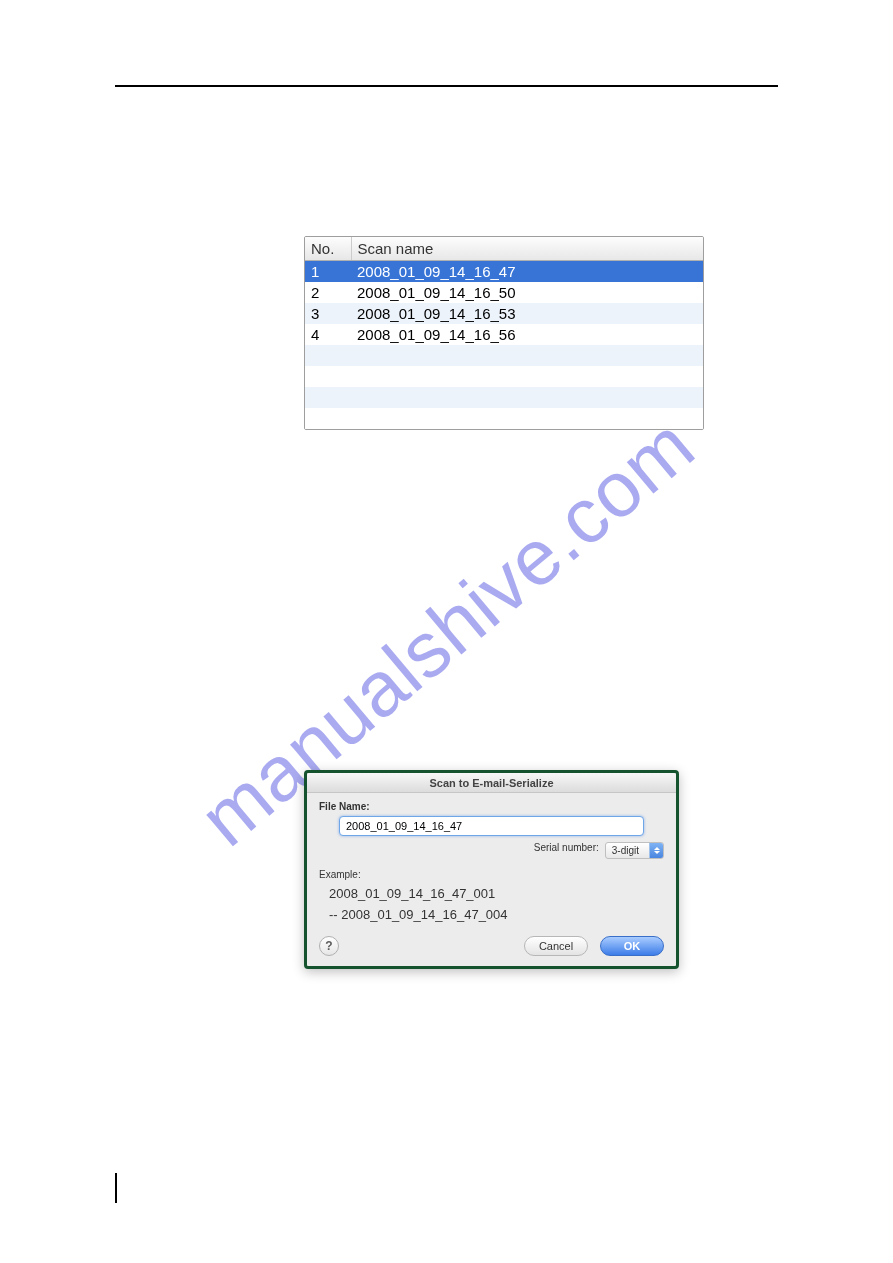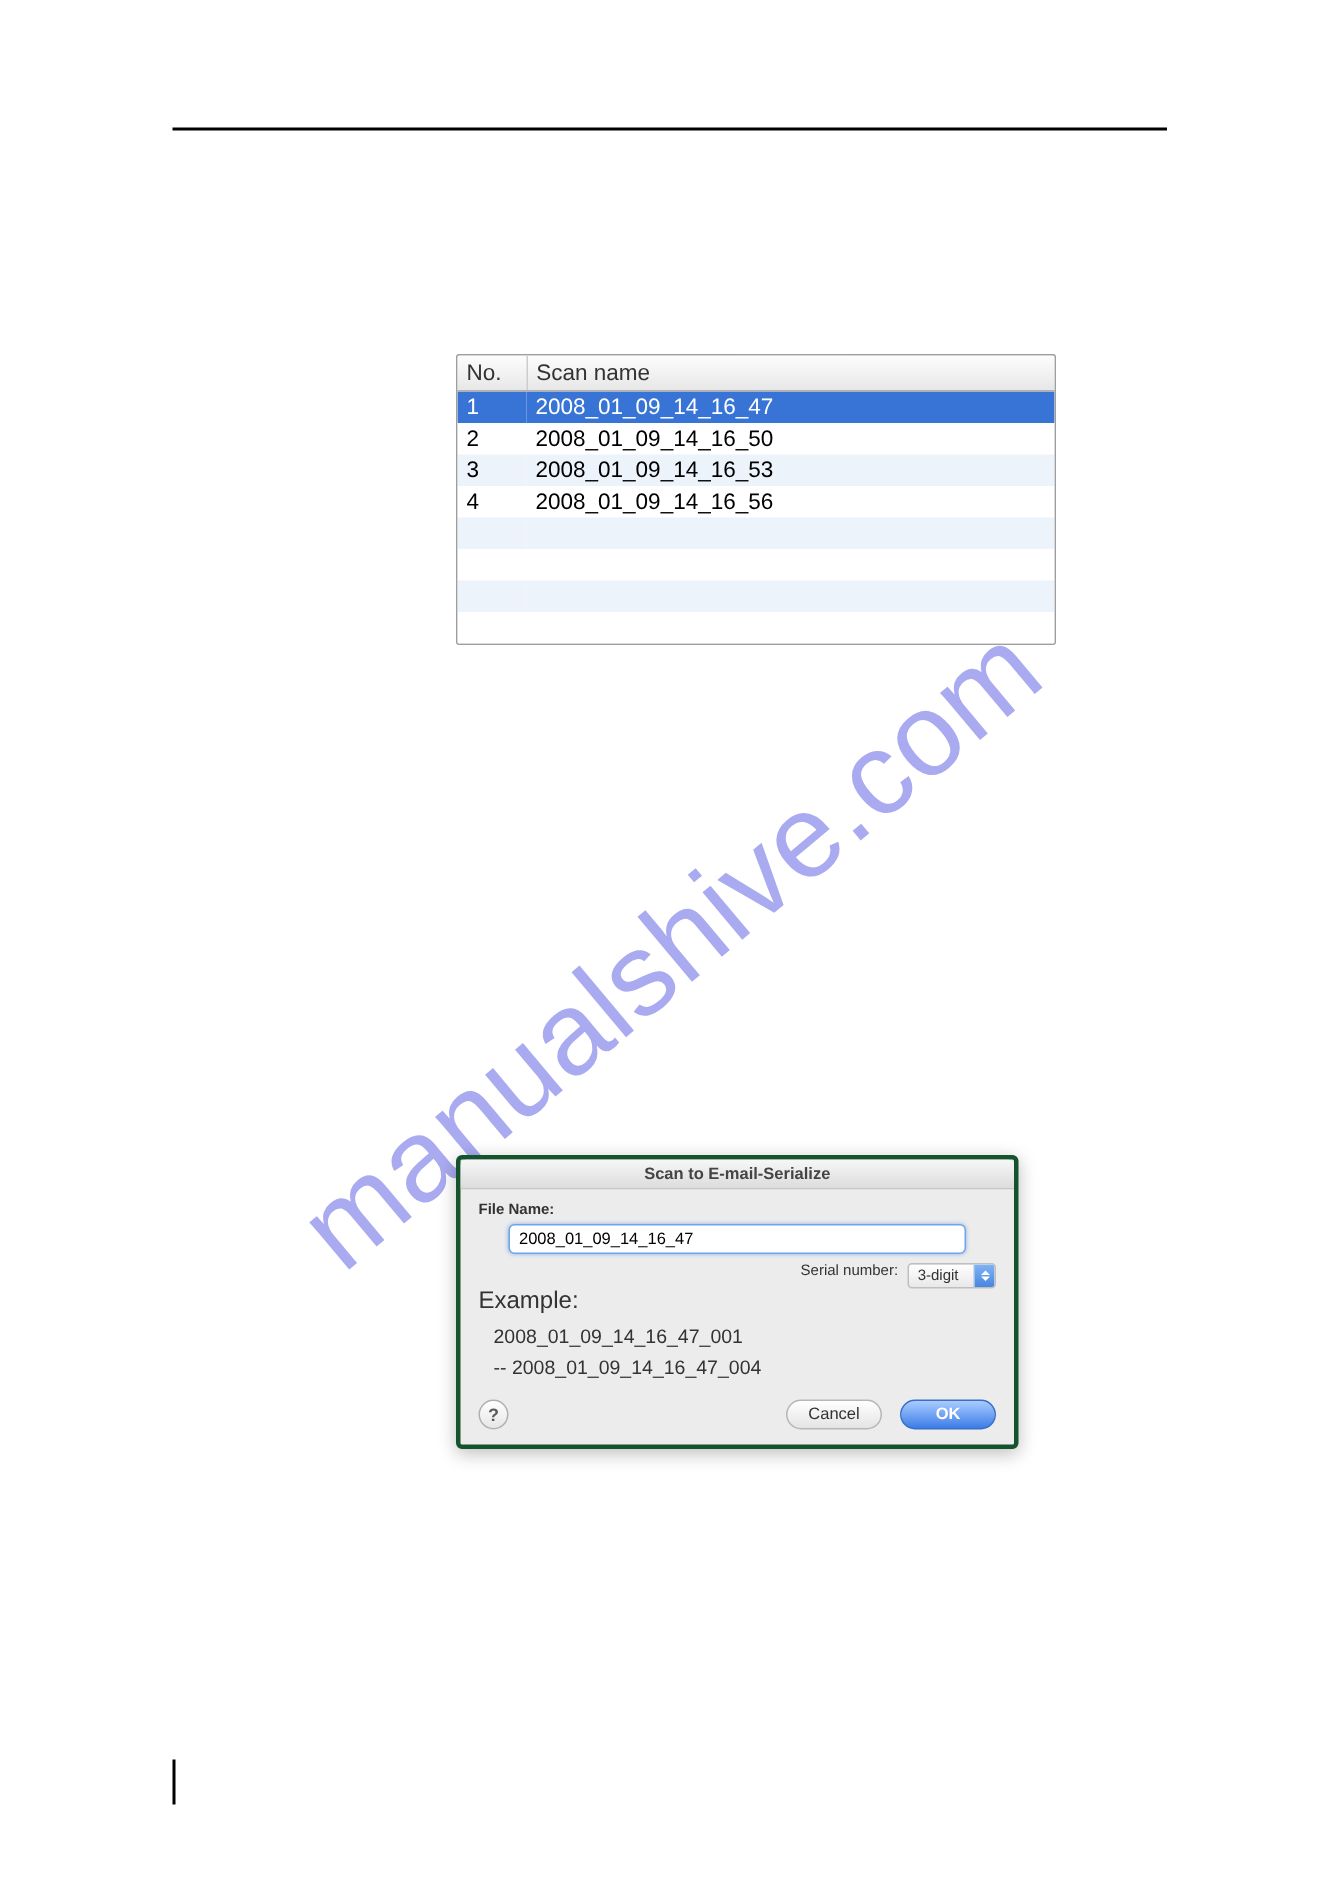--- a/index.html
+++ b/index.html
@@ -143,21 +143,21 @@
     gap: 1px;
     border-left: 1px solid #9fc1ea;
   }
   .select .tri-up, .select .tri-down {
     width: 0; height: 0;
     border-left: 3px solid transparent;
     border-right: 3px solid transparent;
   }
   .select .tri-up { border-bottom: 3px solid #fff; }
   .select .tri-down { border-top: 3px solid #fff; }
-  .example-lbl { font-size: 16px; }
+  .example-lbl { font-size: 10px; margin-top: 10px; }
   .example-line { font-size: 13px; margin-left: 10px; margin-top: 6px; }
   .dlg-footer {
     display: flex;
     align-items: center;
     justify-content: space-between;
     margin-top: 14px;
   }
   .help {
     width: 20px; height: 20px;
     border: 1px solid #b0b0b0;

